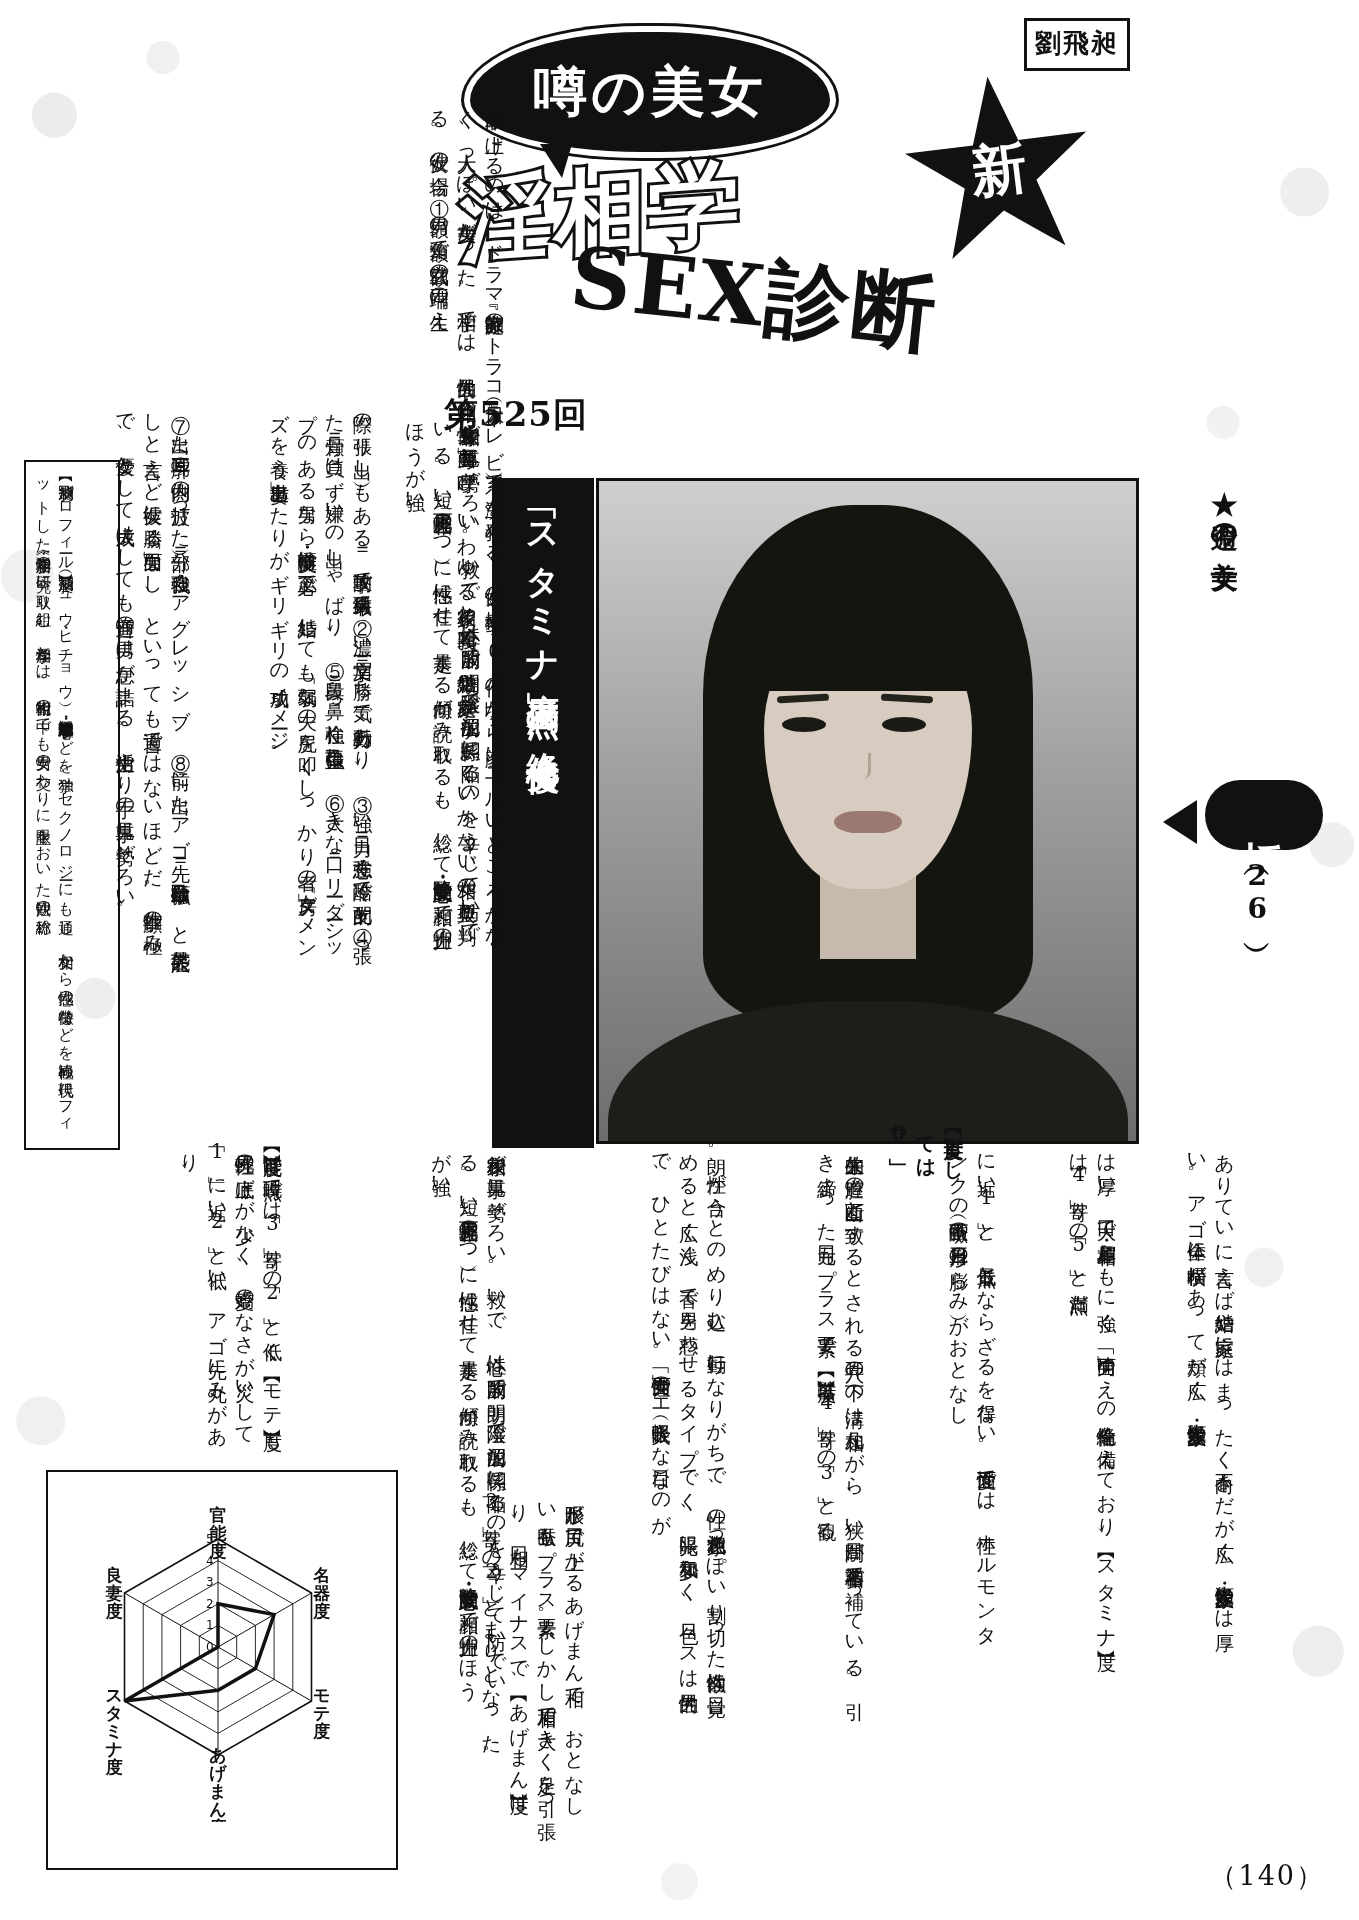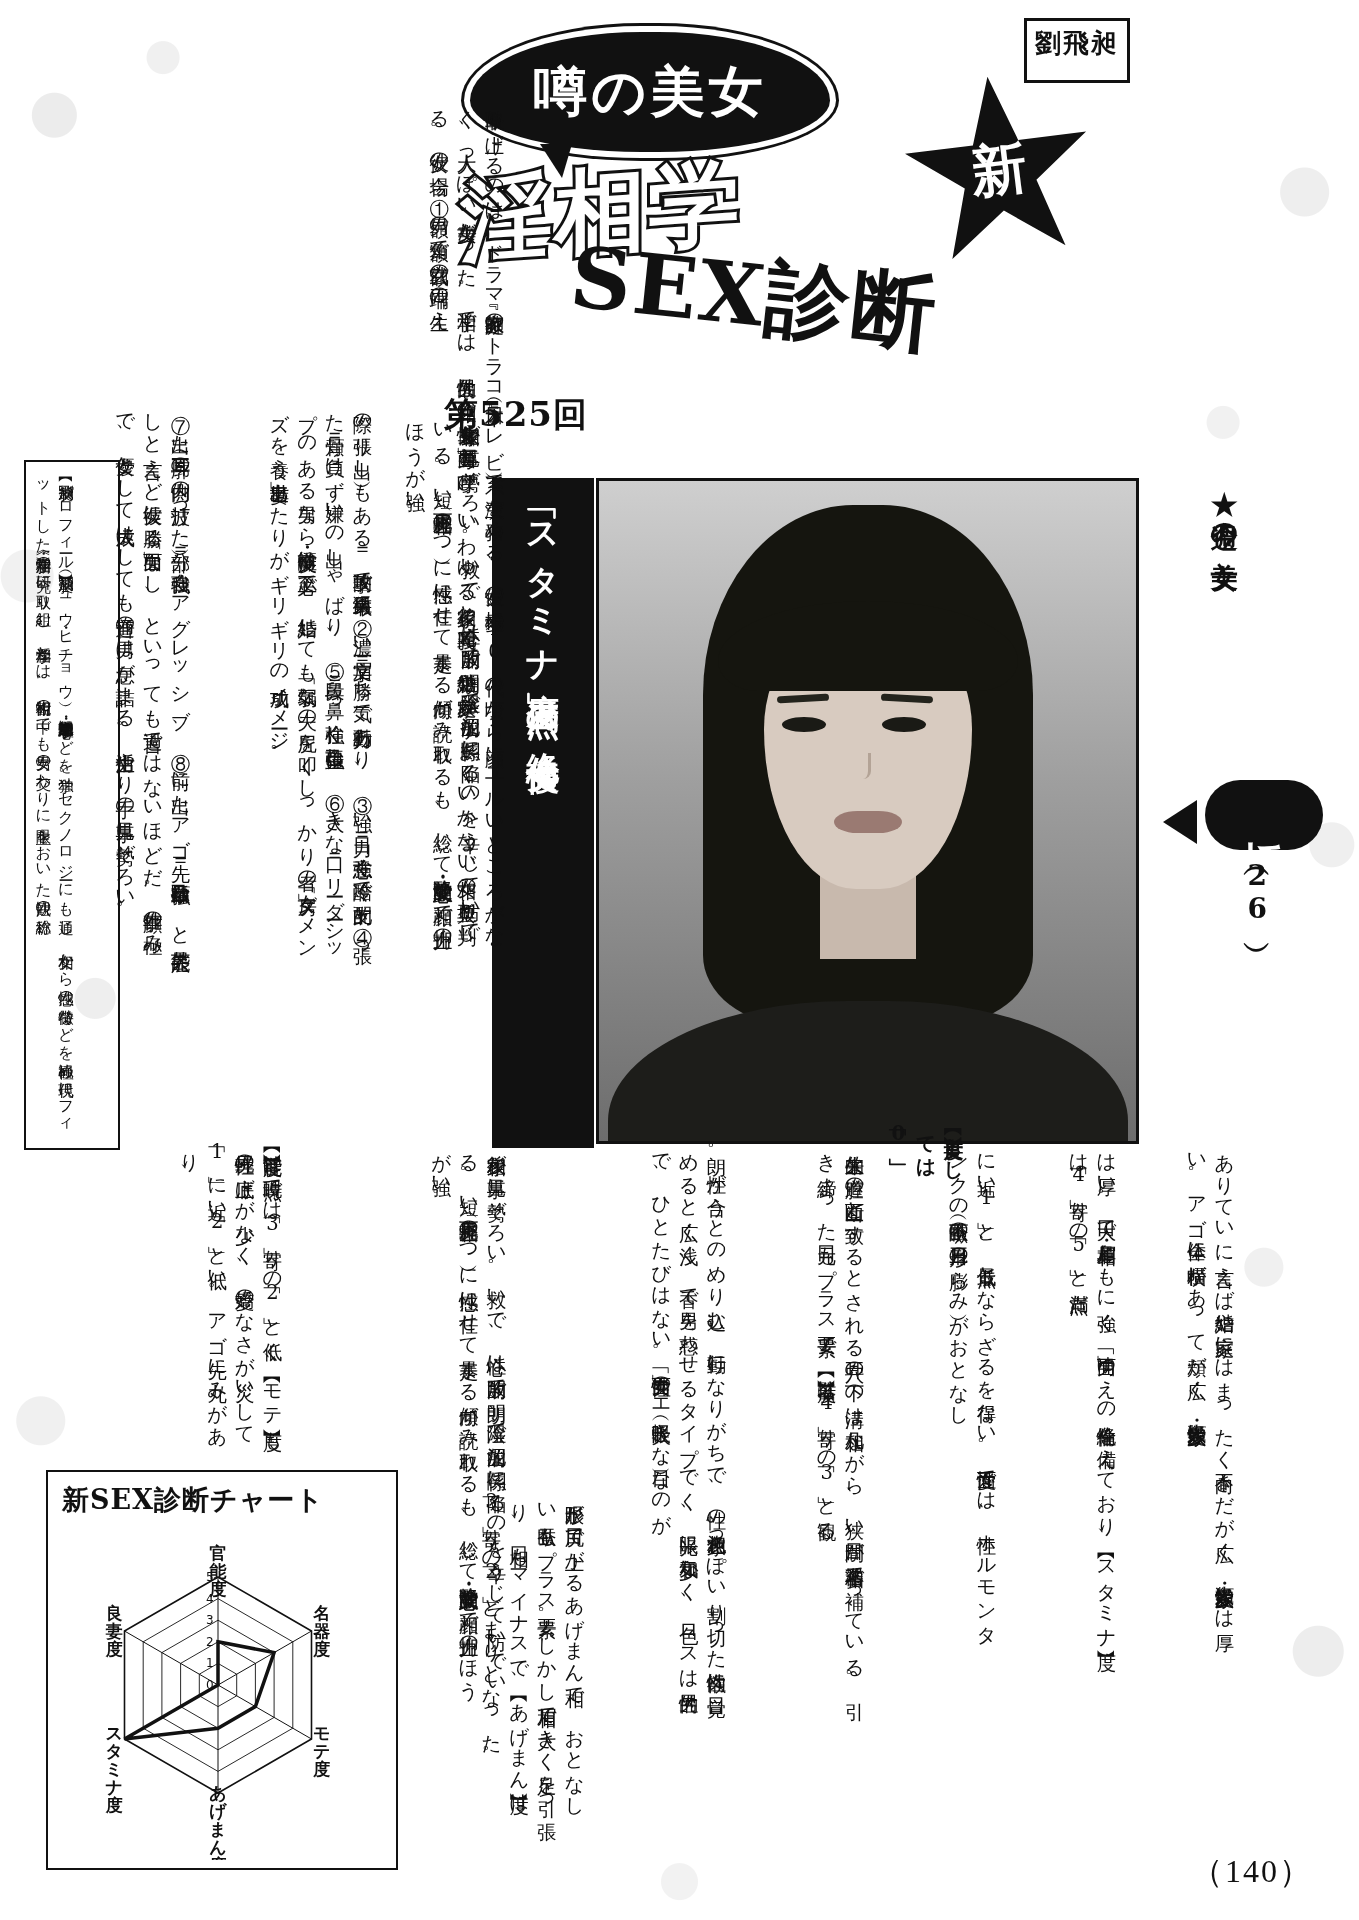--- a/index.html
+++ b/index.html
@@ -40,21 +40,21 @@
     line-height:1.42;
     letter-spacing:0.02em;
   }
 
   
   .masthead{position:absolute;left:440px;top:0;width:700px;height:390px;}
 
   .stamp{
     position:absolute;right:10px;top:18px;
     border:3px solid #111;
-    padding:5px 8px 19px 8px;
+    padding:5px 8px 7px 8px;
     font-size:26px;font-weight:bold;
     letter-spacing:2px;
     background:#fff;
     font-family:"DejaVu Serif", serif;
   }
 
   .bubble{
     position:absolute;left:30px;top:32px;
     width:360px;height:120px;
     background:#111;color:#fff;
@@ -174,21 +174,21 @@
   .profile-box .v{font-size:15.5px;line-height:1.45;}
 
   
   .chart-box{
     position:absolute;left:46px;top:1470px;width:352px;height:400px;
     border:2px solid #111;background:#fff;box-sizing:border-box;padding:8px 10px;
   }
   .chart-title{font-size:27px;font-weight:bold;letter-spacing:1px;margin:2px 0 0 4px;}
   .chart-svg{display:block;margin:2px auto 0 auto;}
 
-  .page-num{position:absolute;right:46px;bottom:26px;font-size:32px;letter-spacing:2px;font-family:Liberation Serif, serif;}
+  .page-num{position:absolute;right:34px;bottom:26px;font-size:27px;letter-spacing:2px;}
 </style>
 </head>
 <body>
 
 <div class="bg-texture"></div>
 
 <div class="page">
 
   <div class="masthead">
     <div class="stamp">劉飛昶</div>
@@ -279,21 +279,20 @@
 
   <div class="col" style="left:884px;top:1122px;height:60px;">
     <div class="v" style="font-weight:bold;">【良妻度】としては「0」</div>
   </div>
 
   <div class="col" style="left:448px;top:1490px;height:330px;">
     <div class="v" style="height:330px;width:140px;">眼形が目尻で上がるあげまん相で、おとなしい臥蚕もプラス要素。しかし眉相で大きく足を引っ張り、口相もマイナスで、【あげまん度】は「3」寄りの「2」どまりとなった。</div>
   </div>
 
   <div class="chart-box">
-    <div class="chart-title">新SEX診断チャート</div>
     <svg class="chart-svg" width="330" height="340" viewBox="0 0 330 340">
       <g id="radar-grid" stroke="#111" fill="none" stroke-width="1">
           <polygon points="160.0,143.4 178.7,154.2 178.7,175.8 160.0,186.6 141.3,175.8 141.3,154.2" stroke="#111" fill="none" stroke-width="0.9"></polygon>
           <polygon points="160.0,121.8 197.4,143.4 197.4,186.6 160.0,208.2 122.6,186.6 122.6,143.4" stroke="#111" fill="none" stroke-width="0.9"></polygon>
           <polygon points="160.0,100.2 216.1,132.6 216.1,197.4 160.0,229.8 103.9,197.4 103.9,132.6" stroke="#111" fill="none" stroke-width="0.9"></polygon>
           <polygon points="160.0,78.6 234.8,121.8 234.8,208.2 160.0,251.4 85.2,208.2 85.2,121.8" stroke="#111" fill="none" stroke-width="0.9"></polygon>
           <polygon points="160.0,57.0 253.5,111.0 253.5,219.0 160.0,273.0 66.5,219.0 66.5,111.0" stroke="#111" fill="none" stroke-width="1.6"></polygon>
         </g>
       <g id="radar-axes" stroke="#111" stroke-width="1">
           <line x1="160" y1="165" x2="160.0" y2="57.0"></line>

